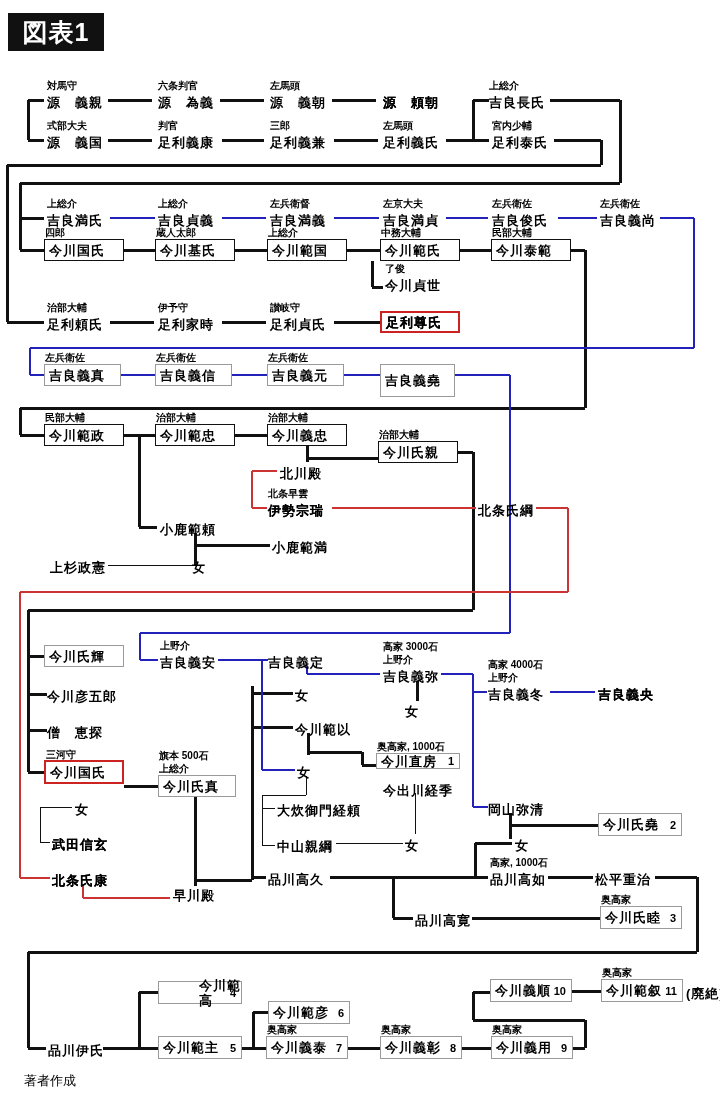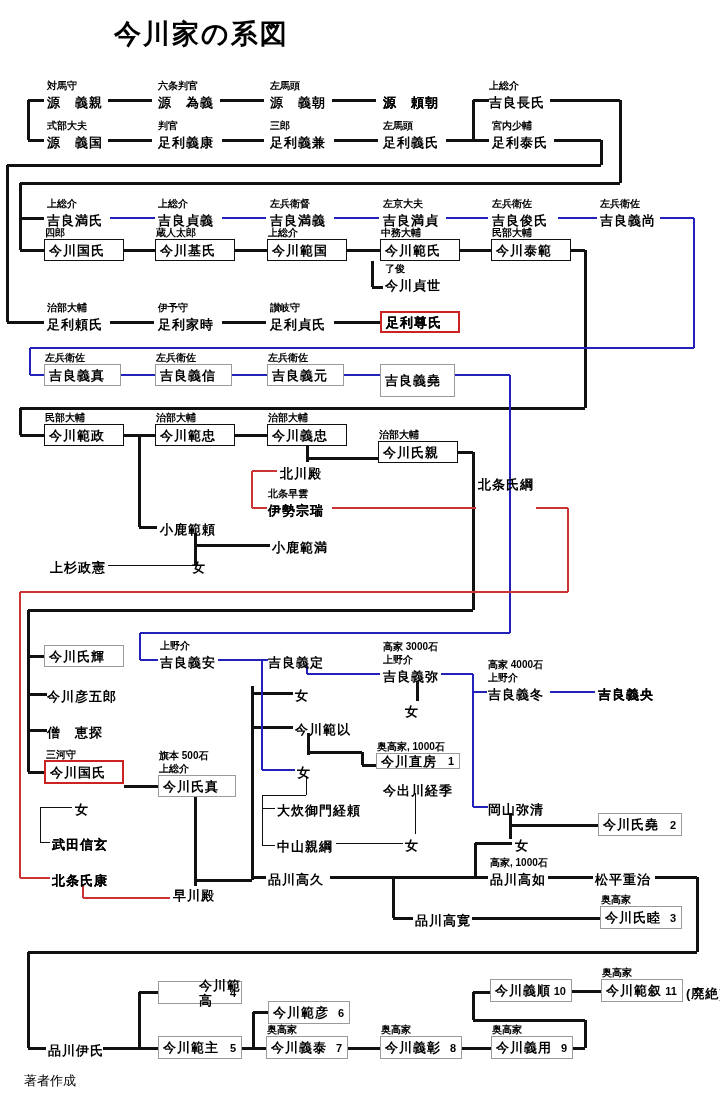--- a/index.html
+++ b/index.html
@@ -19,21 +19,21 @@
   .pbox .pnum{position:absolute;right:5px;font-size:11px;font-weight:bold;}
   .b-black{border:1.5px solid #111;}
   .b-gray{border:1px solid #9a9a9a;}
   .b-red{border:2px solid #cc2222;}
   .edge{position:absolute;}
 </style>
 </head>
 <body>
 
 <div id="canvas">
-  <div class="hdr-title">今川家の系図</div>
+  <div class="hdr-tag">図表1</div>
   <div class="credit">著者作成</div>
 <div class="edge" style="background: rgb(17, 17, 17); left: 108px; top: 98.5px; width: 44px; height: 3px;"></div>
     <div class="edge" style="background: rgb(17, 17, 17); left: 220px; top: 98.5px; width: 44px; height: 3px;"></div>
     <div class="edge" style="background: rgb(17, 17, 17); left: 332px; top: 98.5px; width: 44px; height: 3px;"></div>
     <div class="edge" style="background: rgb(17, 17, 17); left: 28px; top: 98.5px; width: 16px; height: 3px;"></div>
     <div class="edge" style="background: rgb(17, 17, 17); left: 28px; top: 138.5px; width: 16px; height: 3px;"></div>
     <div class="edge" style="background: rgb(17, 17, 17); left: 26.5px; top: 100px; width: 3px; height: 40px;"></div>
     <div class="edge" style="background: rgb(17, 17, 17); left: 108px; top: 138.5px; width: 44px; height: 3px;"></div>
     <div class="edge" style="background: rgb(17, 17, 17); left: 222px; top: 138.5px; width: 42px; height: 3px;"></div>
     <div class="edge" style="background: rgb(17, 17, 17); left: 334px; top: 138.5px; width: 44px; height: 3px;"></div>
@@ -307,21 +307,21 @@
     <div class=" pbox b-black" style="left: 378px; top: 441px; width: 80px; height: 22px;">
       <div class="titles">
         <div>治部大輔</div>
       </div>
       <span class="pname">今川氏親</span>
     </div>
     <div class=" person" style="left: 280px; top: 464px;"><span class="pname">北川殿</span></div>
     <div class="em person" style="left: 268px; top: 501px;"><div class="titles">
         <div>北条早雲</div>
       </div><span class="pname">伊勢宗瑞</span></div>
-    <div class=" person" style="left: 478px; top: 475px;"><span class="pname">北条氏綱</span></div>
+    <div class=" person" style="left: 478px; top: 501px;"><span class="pname">北条氏綱</span></div>
     <div class=" person" style="left: 160px; top: 520px;"><span class="pname">小鹿範頼</span></div>
     <div class=" person" style="left: 272px; top: 538px;"><span class="pname">小鹿範満</span></div>
     <div class=" person" style="left: 50px; top: 558px;"><span class="pname">上杉政憲</span></div>
     <div class=" person" style="left: 192px; top: 558px;"><span class="pname">女</span></div>
     <div class=" pbox b-gray" style="left: 44px; top: 645px; width: 80px; height: 22px;">
       <span class="pname">今川氏輝</span>
     </div>
     <div class=" person" style="left: 160px; top: 653px;"><div class="titles">
         <div>上野介</div>
       </div><span class="pname">吉良義安</span></div>

